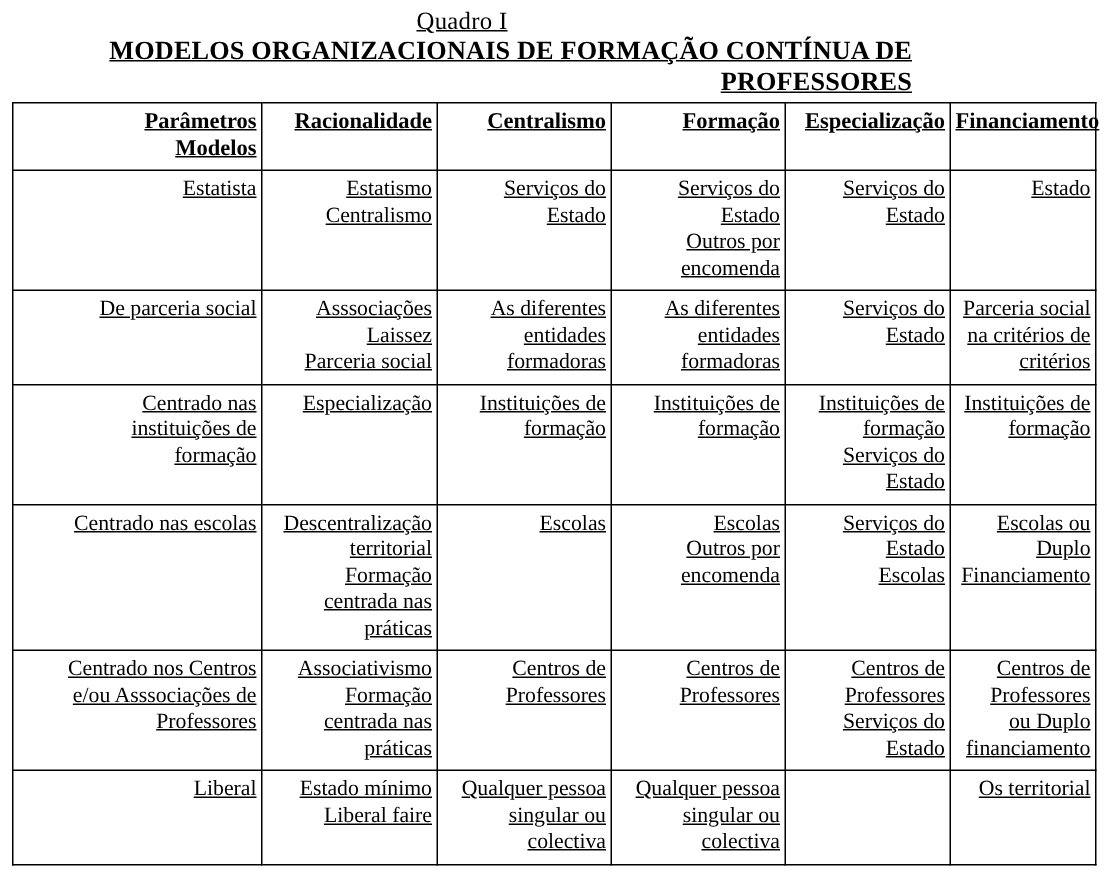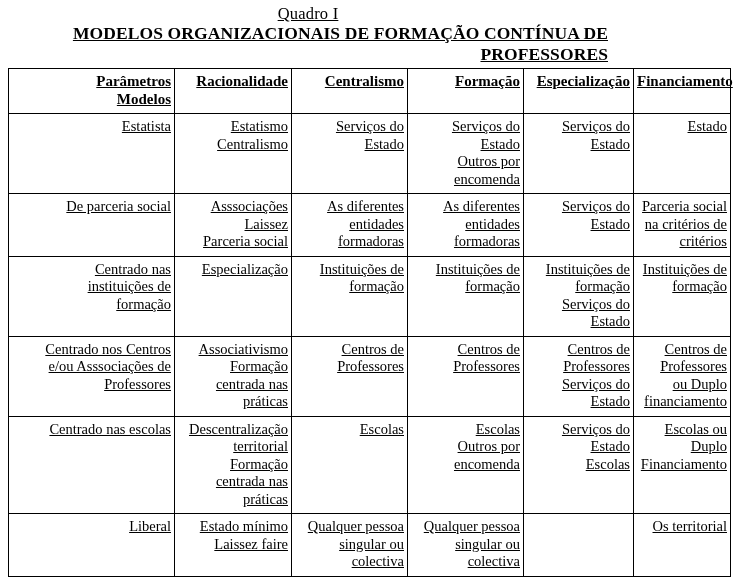--- a/index.html
+++ b/index.html
@@ -188,53 +188,20 @@
             <span>Serviços do</span>
             <span>Estado</span>
           </td>
           <td class="cell-lines">
             <span>Instituições de</span>
             <span>formação</span>
           </td>
         </tr>
         <tr>
           <td class="rowhead cell-lines">
-            <span>Centrado nos Centros</span>
-            <span>e/ou Asssociações de</span>
-            <span>Professores</span>
-          </td>
-          <td class="cell-lines">
-            <span>Associativismo</span>
-            <span>Formação</span>
-            <span>centrada nas</span>
-            <span>práticas</span>
-          </td>
-          <td class="cell-lines">
-            <span>Centros de</span>
-            <span>Professores</span>
-          </td>
-          <td class="cell-lines">
-            <span>Centros de</span>
-            <span>Professores</span>
-          </td>
-          <td class="cell-lines">
-            <span>Centros de</span>
-            <span>Professores</span>
-            <span>Serviços do</span>
-            <span>Estado</span>
-          </td>
-          <td class="cell-lines">
-            <span>Centros de</span>
-            <span>Professores</span>
-            <span>ou Duplo</span>
-            <span>financiamento</span>
-          </td>
-        </tr>
-        <tr>
-          <td class="rowhead cell-lines">
             <span>Centrado nas escolas</span>
           </td>
           <td class="cell-lines">
             <span>Descentralização</span>
             <span>territorial</span>
             <span>Formação</span>
             <span>centrada nas</span>
             <span>práticas</span>
           </td>
           <td class="cell-lines">
@@ -251,25 +218,58 @@
             <span>Escolas</span>
           </td>
           <td class="cell-lines">
             <span>Escolas ou</span>
             <span>Duplo</span>
             <span>Financiamento</span>
           </td>
         </tr>
         <tr>
           <td class="rowhead cell-lines">
+            <span>Centrado nos Centros</span>
+            <span>e/ou Asssociações de</span>
+            <span>Professores</span>
+          </td>
+          <td class="cell-lines">
+            <span>Associativismo</span>
+            <span>Formação</span>
+            <span>centrada nas</span>
+            <span>práticas</span>
+          </td>
+          <td class="cell-lines">
+            <span>Centros de</span>
+            <span>Professores</span>
+          </td>
+          <td class="cell-lines">
+            <span>Centros de</span>
+            <span>Professores</span>
+          </td>
+          <td class="cell-lines">
+            <span>Centros de</span>
+            <span>Professores</span>
+            <span>Serviços do</span>
+            <span>Estado</span>
+          </td>
+          <td class="cell-lines">
+            <span>Centros de</span>
+            <span>Professores</span>
+            <span>ou Duplo</span>
+            <span>financiamento</span>
+          </td>
+        </tr>
+        <tr>
+          <td class="rowhead cell-lines">
             <span>Liberal</span>
           </td>
           <td class="cell-lines">
             <span>Estado mínimo</span>
-            <span>Laissez faire</span>
+            <span>Liberal faire</span>
           </td>
           <td class="cell-lines">
             <span>Qualquer pessoa</span>
             <span>singular ou</span>
             <span>colectiva</span>
           </td>
           <td class="cell-lines">
             <span>Qualquer pessoa</span>
             <span>singular ou</span>
             <span>colectiva</span>

